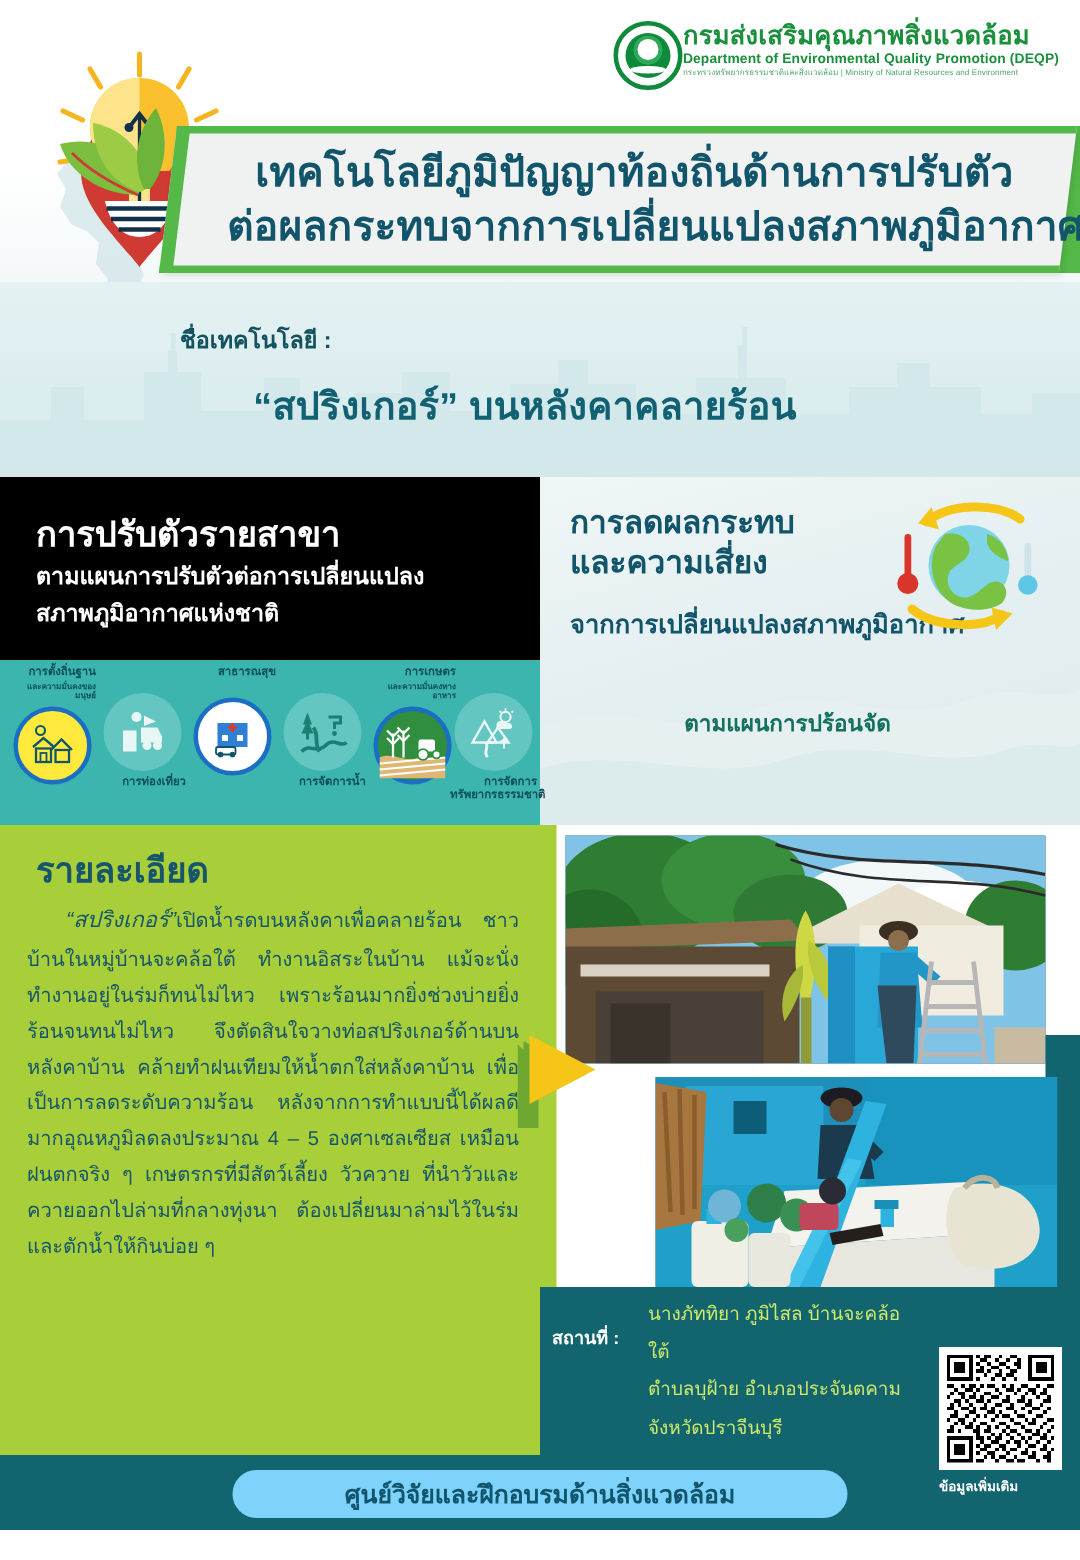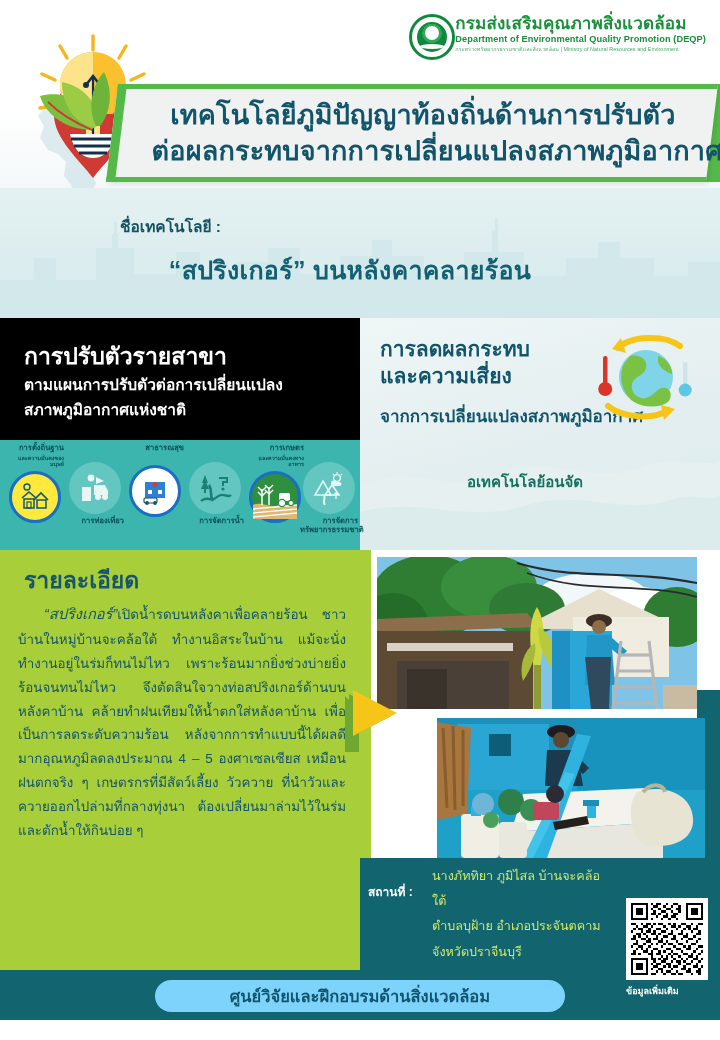--- a/index.html
+++ b/index.html
@@ -354,21 +354,21 @@
       <path d="M42 24 C52 22 60 28 58 36 C56 44 46 44 44 52 C42 62 52 68 58 66 C66 64 70 54 78 56 C84 58 84 66 80 70 C72 76 56 76 46 70 C34 62 30 44 36 32 Z" fill="#79c243"></path>
       <path d="M70 24 C78 26 84 34 84 42 C78 40 72 36 70 30 Z" fill="#79c243"></path>
 
       <rect x="15" y="24" width="4.5" height="28" rx="2.2" fill="#d9352b"></rect>
       <circle cx="17.2" cy="57" r="7" fill="#d9352b"></circle>
 
       <rect x="95" y="30" width="4.5" height="24" rx="2.2" fill="#cfe3ea"></rect>
       <circle cx="97.2" cy="58" r="6.5" fill="#5fc6e6"></circle>
     </svg>
 
-    <div class="pr-weather">อเทคโนโลย้อนจัด</div>
+    <div class="pr-weather">ตามแผนการปร้อนจัด</div>
   </div>
 
   <div class="sectors">
 
     <div class="sector" style="left:6px; top:4px;">
       <div class="s-lab lab-above">การตั้งถิ่นฐาน</div>
       <div class="s-sub" style="margin-bottom:3px;">และความมั่นคงของมนุษย์</div>
       <div class="disc ringy">
         <svg width="34" height="34" viewBox="0 0 34 34">
           <circle cx="9" cy="7" r="3" fill="none" stroke="#12556b" stroke-width="1.4"></circle>

